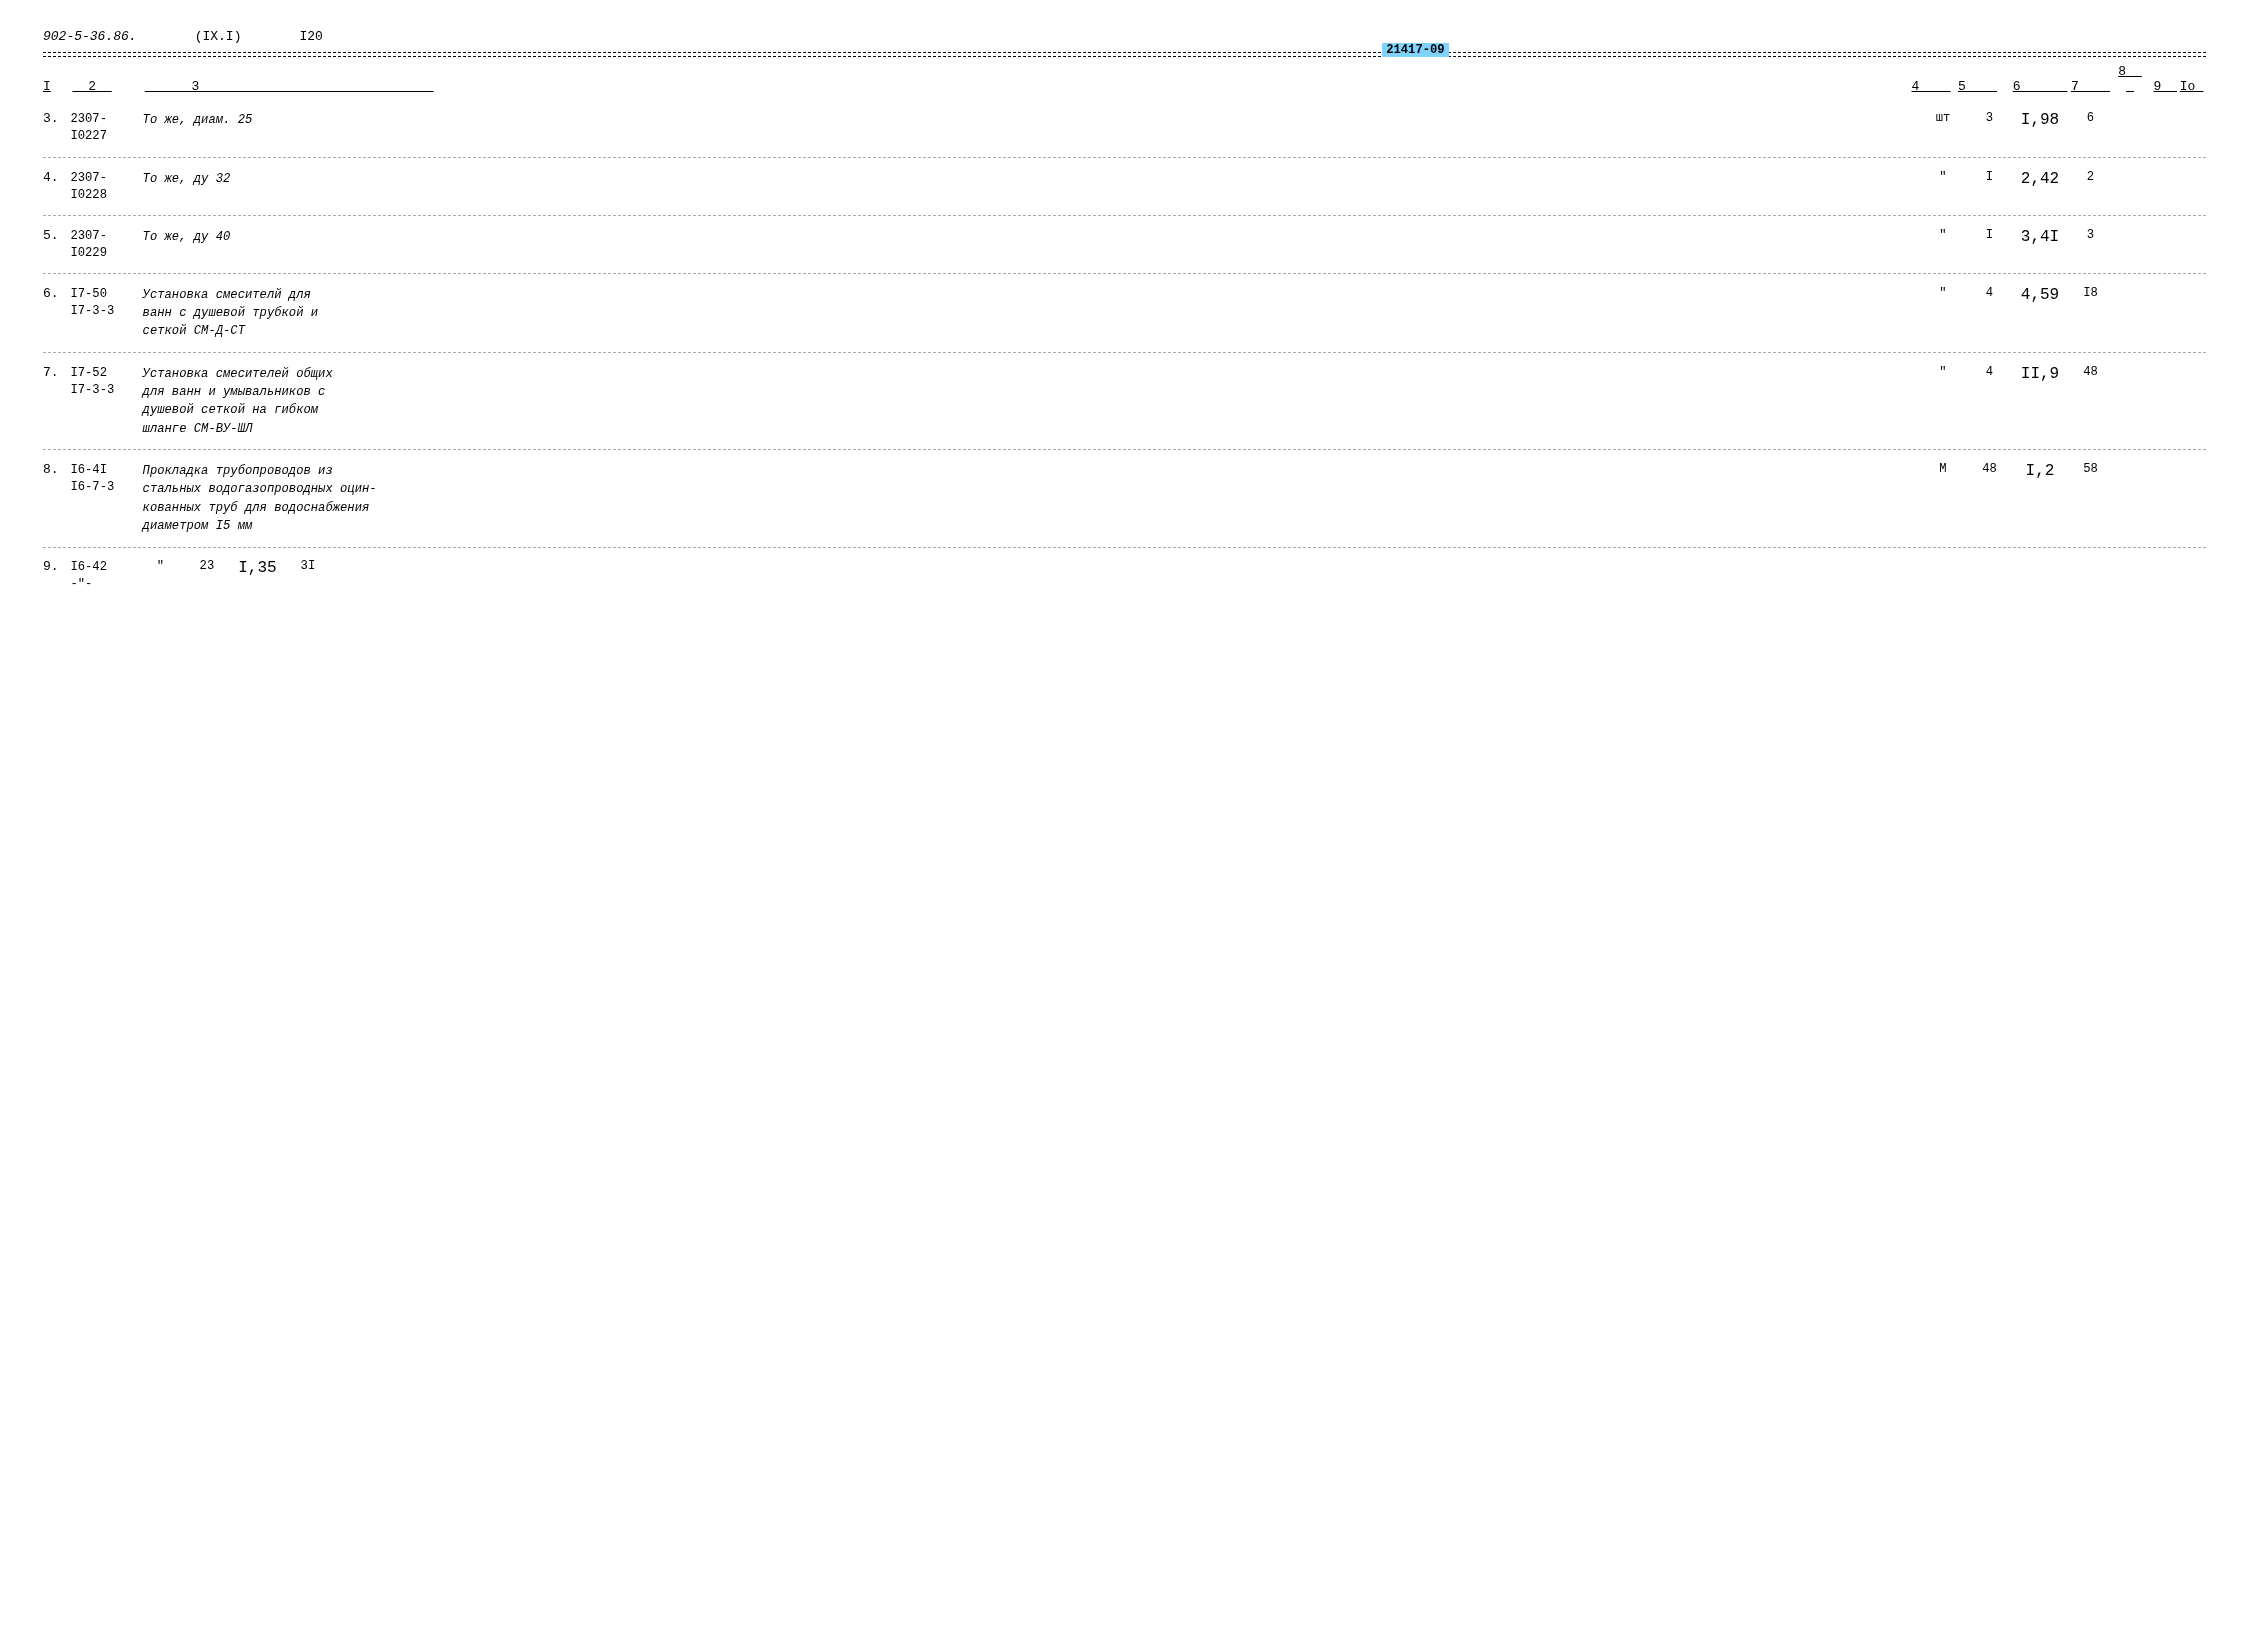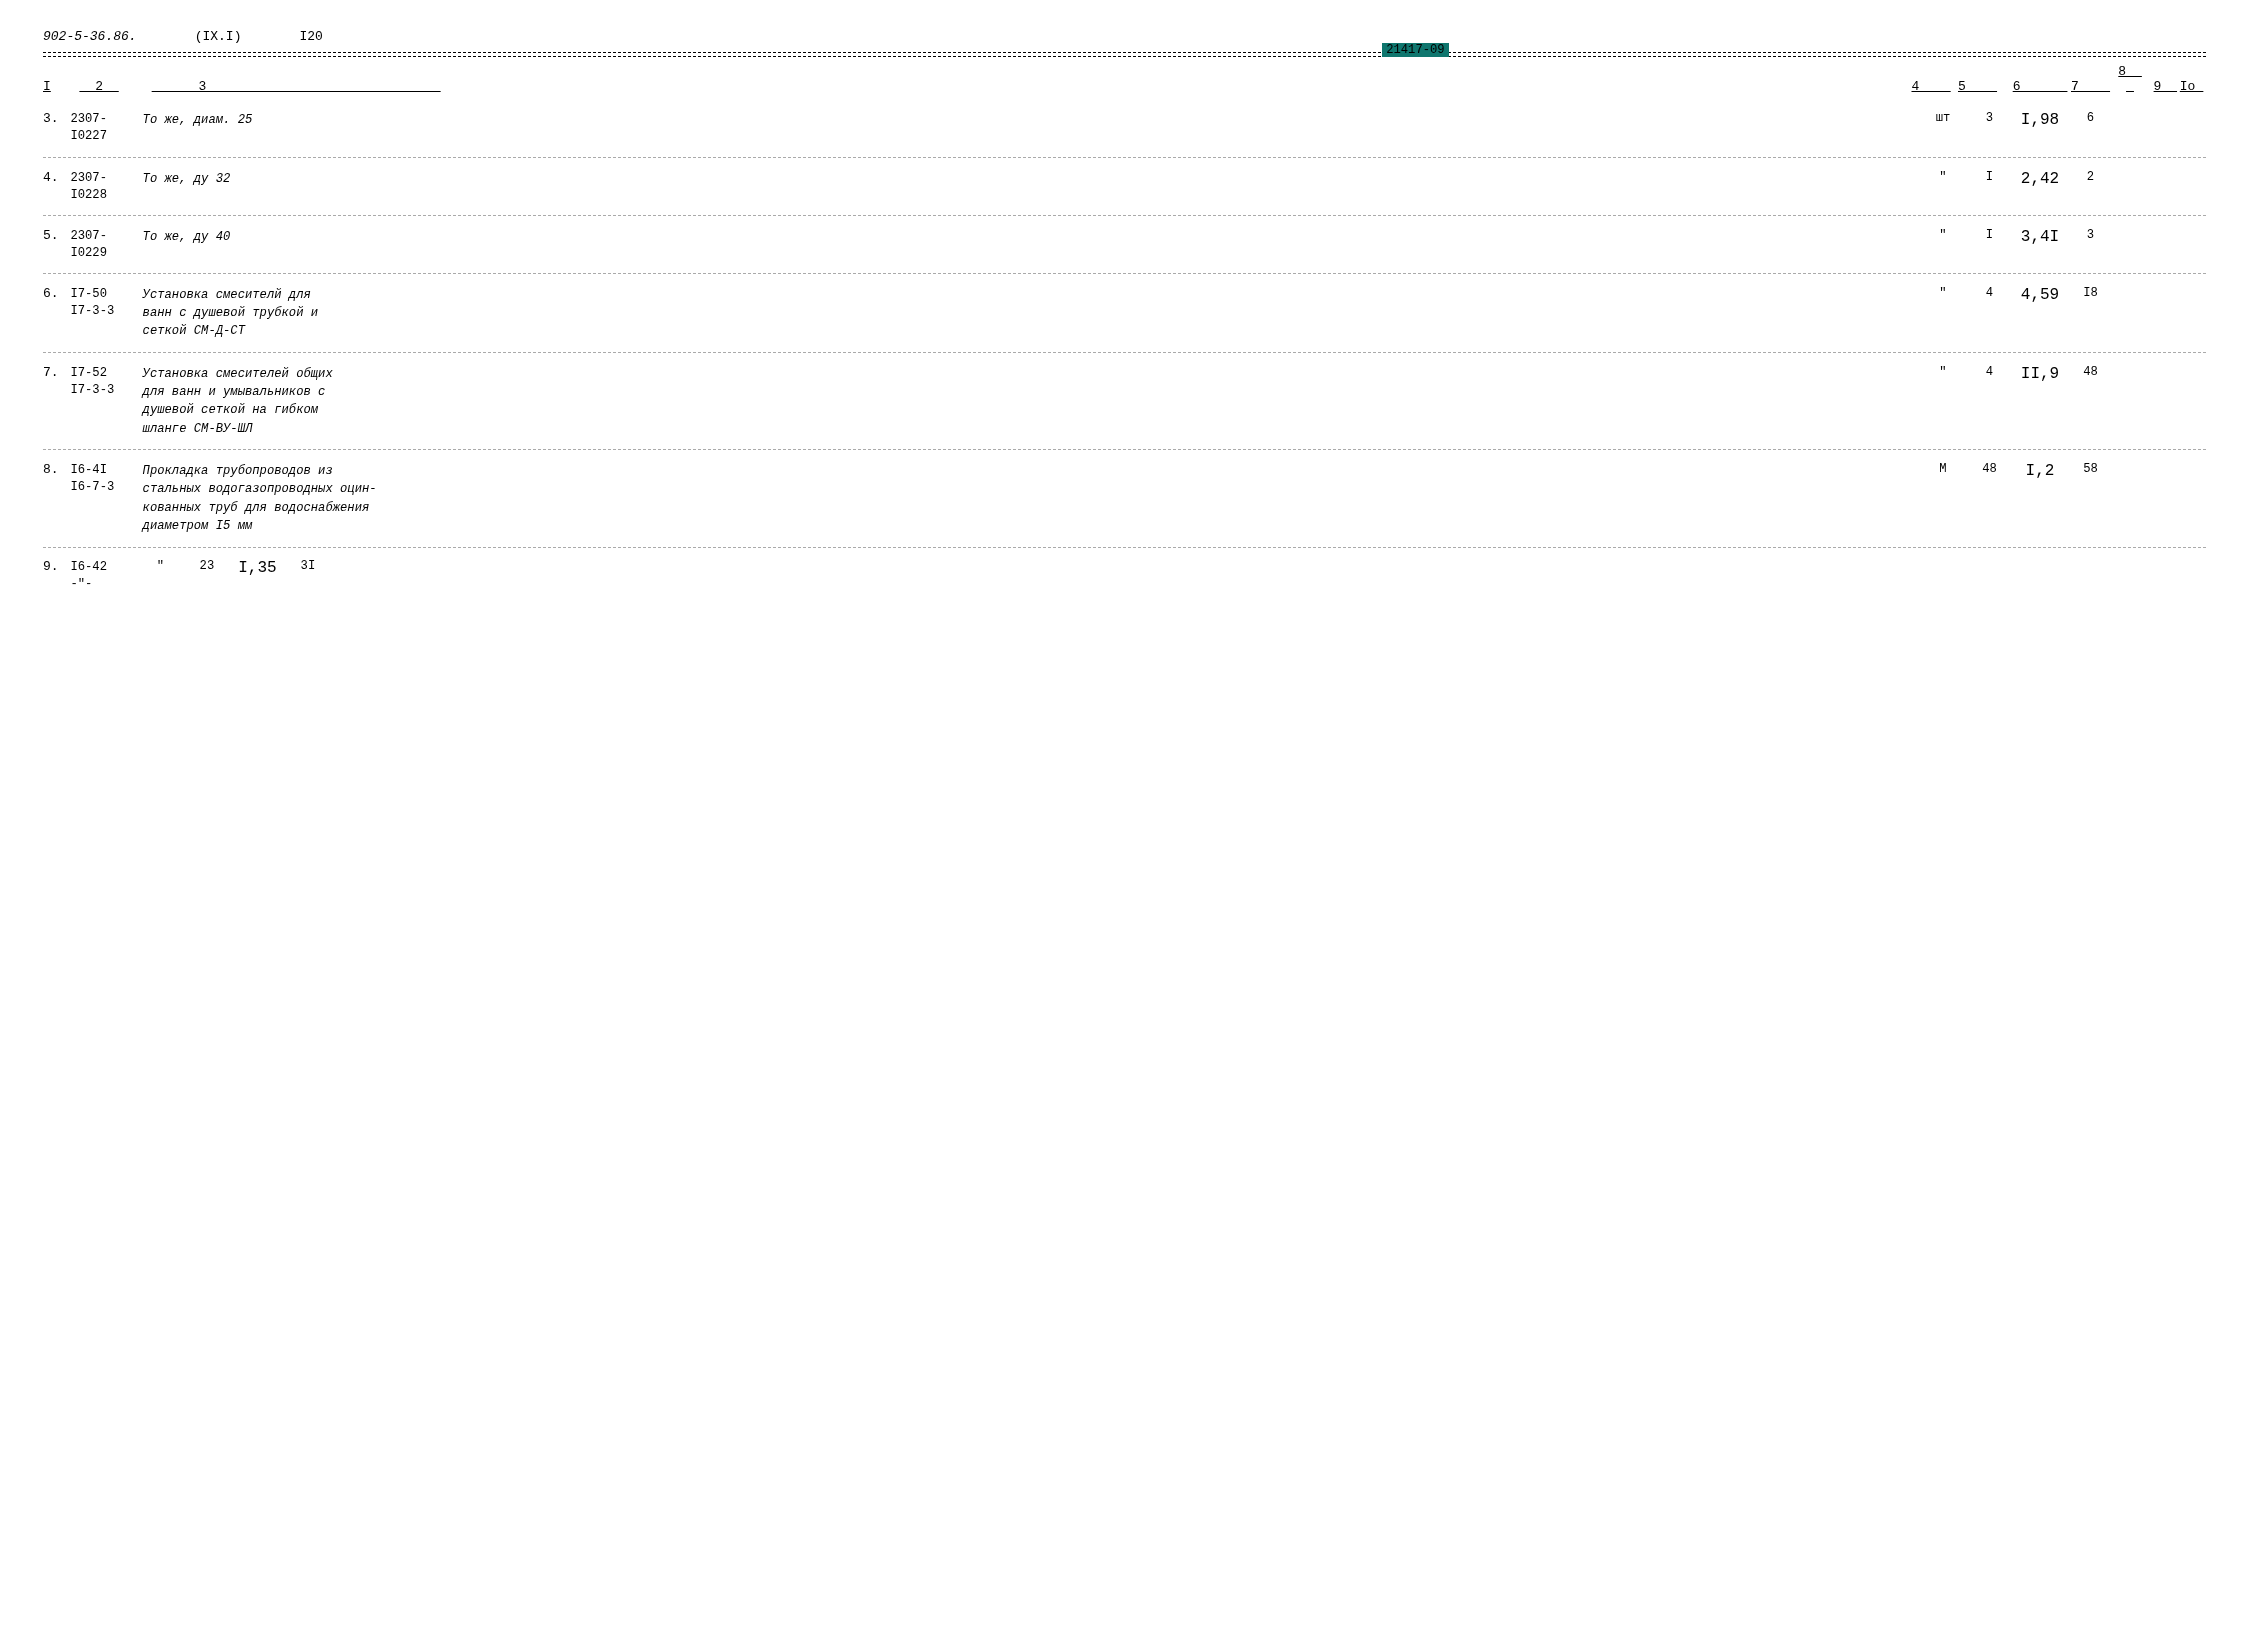--- a/index.html
+++ b/index.html
@@ -39,28 +39,28 @@
     .dashed-section {
       border-top: 1.4px dashed #000;
       margin-bottom: 2.9px;
       position: relative;
     }
 
     .stamp-number {
       position: absolute;
       top: -10px;
       right: 35%;
-      background: #0f766e;
+      background: #7dd3fc;
       padding: 0 4.3px;
       font-size: 12.2px;
-      font-weight: normal;
+      font-weight: bold;
     }
 
     .col-1 { width: 21.6px; text-decoration: underline; font-size: 13px; }
-    .col-2 { width: 65px; text-decoration: underline; font-size: 13px; margin-left: 15px; }
+    .col-2 { width: 65px; text-decoration: underline; font-size: 13px; margin-left: 8px; }
     .col-3 { flex: 1; text-decoration: underline; font-size: 13px; padding-left: 7.2px; }
     .col-4 { width: 50px; text-decoration: underline; font-size: 13px; text-align: center; }
     .col-5 { width: 43px; text-decoration: underline; font-size: 13px; text-align: center; }
     .col-6 { width: 58px; text-decoration: underline; font-size: 13px; text-align: center; margin-left: 12px; }
     .col-7 { width: 43px; text-decoration: underline; font-size: 13px; text-align: center; }
     .col-8 { width: 36px; text-decoration: underline; font-size: 13px; text-align: center; }
     .col-9 { width: 29px; text-decoration: underline; font-size: 13px; text-align: right; }
     .col-10 { width: 29px; text-decoration: underline; font-size: 13px; text-align: center; }
 
     .table-row {

